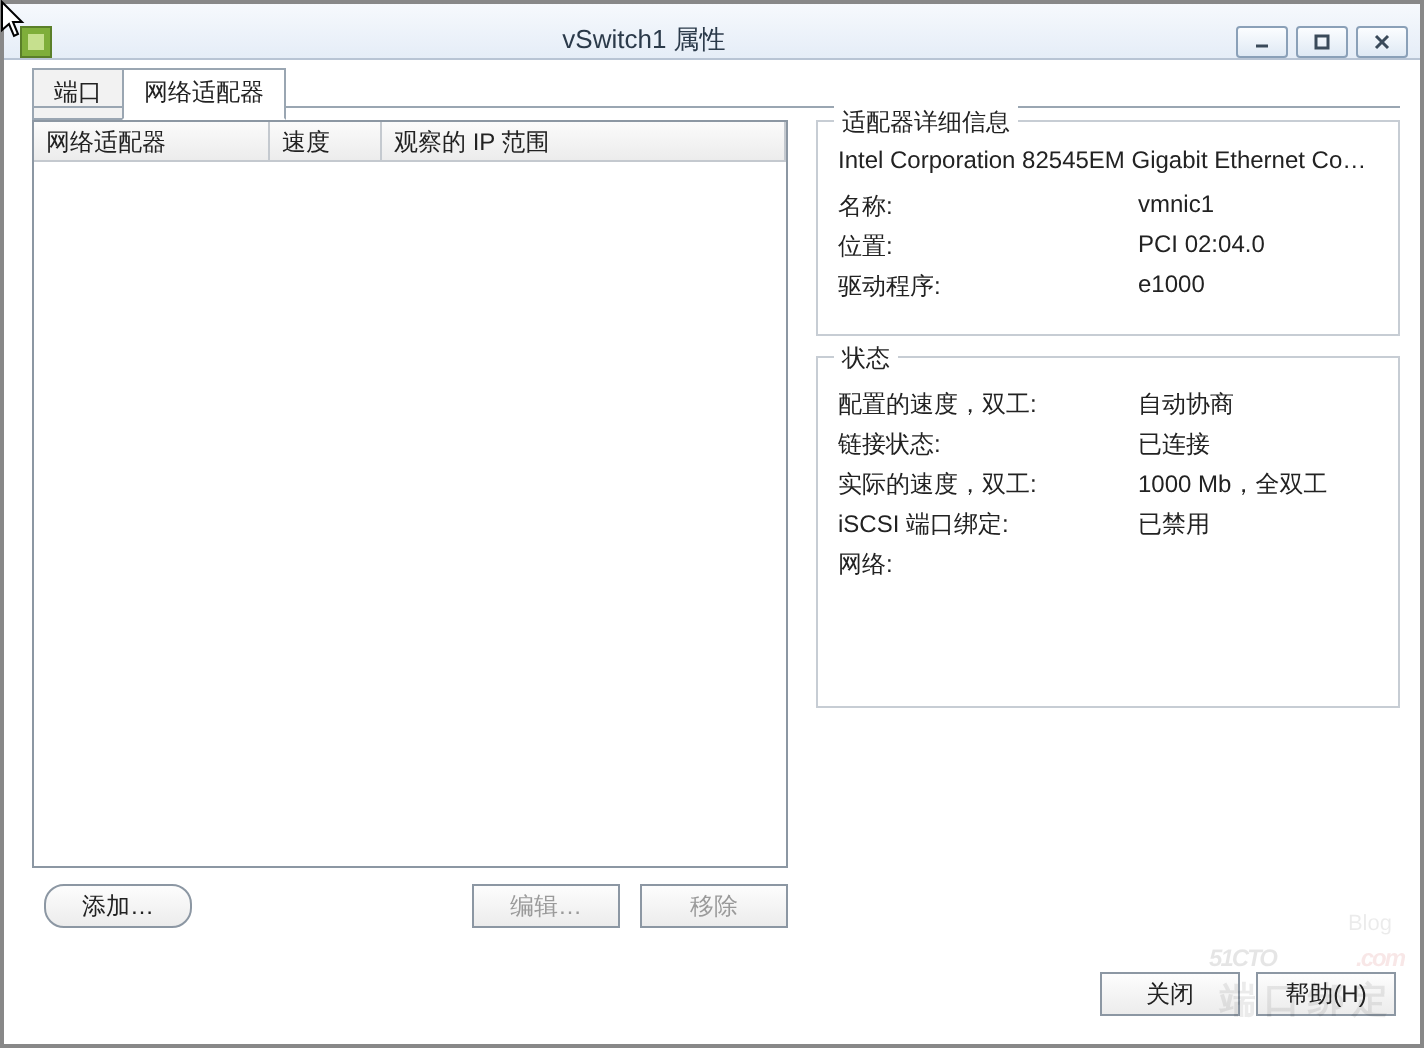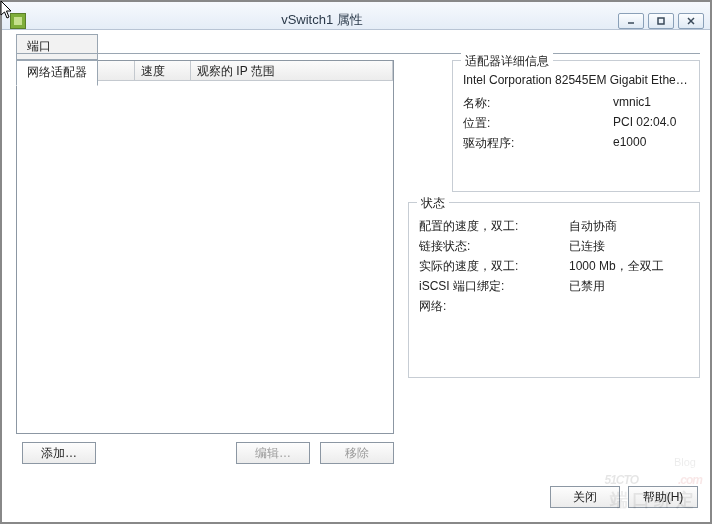--- a/index.html
+++ b/index.html
@@ -14,44 +14,44 @@
     border-bottom: 1px solid #b8c4d4;
     display: flex; align-items: flex-end;
   }
   .titlebar .app-icon { width: 16px; height: 16px; margin-left: 8px; background:#7fae3a; border:1px solid #5a7f29; position:relative; }
   .titlebar .app-icon::after{content:''; position:absolute; inset:3px; background:#c6e08e;}
   .titlebar .title { flex:1; text-align:center; color:#2b3a4a; font-size:13px; }
   .win-btns { display:flex; gap:4px; margin-right:6px; }
   .win-btn { width:26px; height:16px; border:1px solid #8aa0b8; border-radius:2px; background:linear-gradient(#fbfdff,#dfe9f4); display:flex; align-items:center; justify-content:center; color:#3a4a5a; font-size:10px; line-height:1; }
   .win-btn svg { width:10px; height:10px; stroke:#3a4a5a; stroke-width:1.5; fill:none; }
 
-  .tabs { position:absolute; top:34px; left:16px; display:flex;flex-direction:column; }
+  .tabs { position:absolute; top:34px; left:16px; display:flex; }
   .tab { padding:3px 10px 4px; border:1px solid #9aa6b2; background:#f2f2f2; margin-right:-1px; color:#222; }
   .tab.active { background:#fff; border-bottom-color:#fff; position:relative; z-index:2; }
   .tab-underline { position:absolute; top:53px; left:16px; right:12px; height:1px; background:#9aa6b2; }
 
   .content { position:absolute; top:60px; left:16px; right:12px; bottom:56px; }
 
   .left-pane { position:absolute; top:0; left:0; width:378px; bottom:34px; border:1px solid #8c97a3; background:#fff; }
   .list-header { display:flex; height:20px; background:linear-gradient(#fbfbfb,#ececec); border-bottom:1px solid #c4c9cf; }
   .list-header .col { border-right:1px solid #c4c9cf; padding:2px 6px; color:#222; white-space:nowrap; overflow:hidden; }
   .col.c1{ width:118px;} .col.c2{ width:56px;} .col.c3{ flex:1; }
 
   .left-buttons { position:absolute; left:0; bottom:0; width:378px; height:30px; display:flex; align-items:center; }
   .btn { height:22px; min-width:74px; padding:0 12px; border:1px solid #8c97a3; background:linear-gradient(#fdfdfd,#ececec); color:#222; display:inline-flex; align-items:center; justify-content:center; }
   .btn.disabled { color:#9a9a9a; }
-  .left-buttons .btn:nth-child(1){ margin-left:6px; }
+  .left-buttons .btn:nth-child(1){ margin-left:6px;border-radius:10px; }
   .left-buttons .spacer{ flex:1; }
   .left-buttons .btn + .btn { margin-left:10px; }
 
   .right-pane { position:absolute; top:0; left:392px; right:0; bottom:0; }
 
   .groupbox { position:relative; border:1px solid #c7cdd4; margin-bottom:10px; padding:12px 10px 10px 10px; }
   .groupbox .legend { position:absolute; top:-8px; left:8px; background:#fff; padding:0 4px; color:#222; }
-  .gb1 { height:132px;margin-left:44px; }
+  .gb1 { height:108px; }
   .gb2 { height:176px; }
 
   .desc-line { color:#222; margin-bottom:8px; white-space:nowrap; overflow:hidden; text-overflow:ellipsis; }
   .kv { display:flex; margin:3px 0; }
   .kv .k { width:150px; color:#222; }
   .kv .v { color:#222; }
 
   .bottom-buttons { position:absolute; right:14px; bottom:16px; display:flex; gap:8px; }
   .bottom-buttons .btn { min-width:70px; }
 

